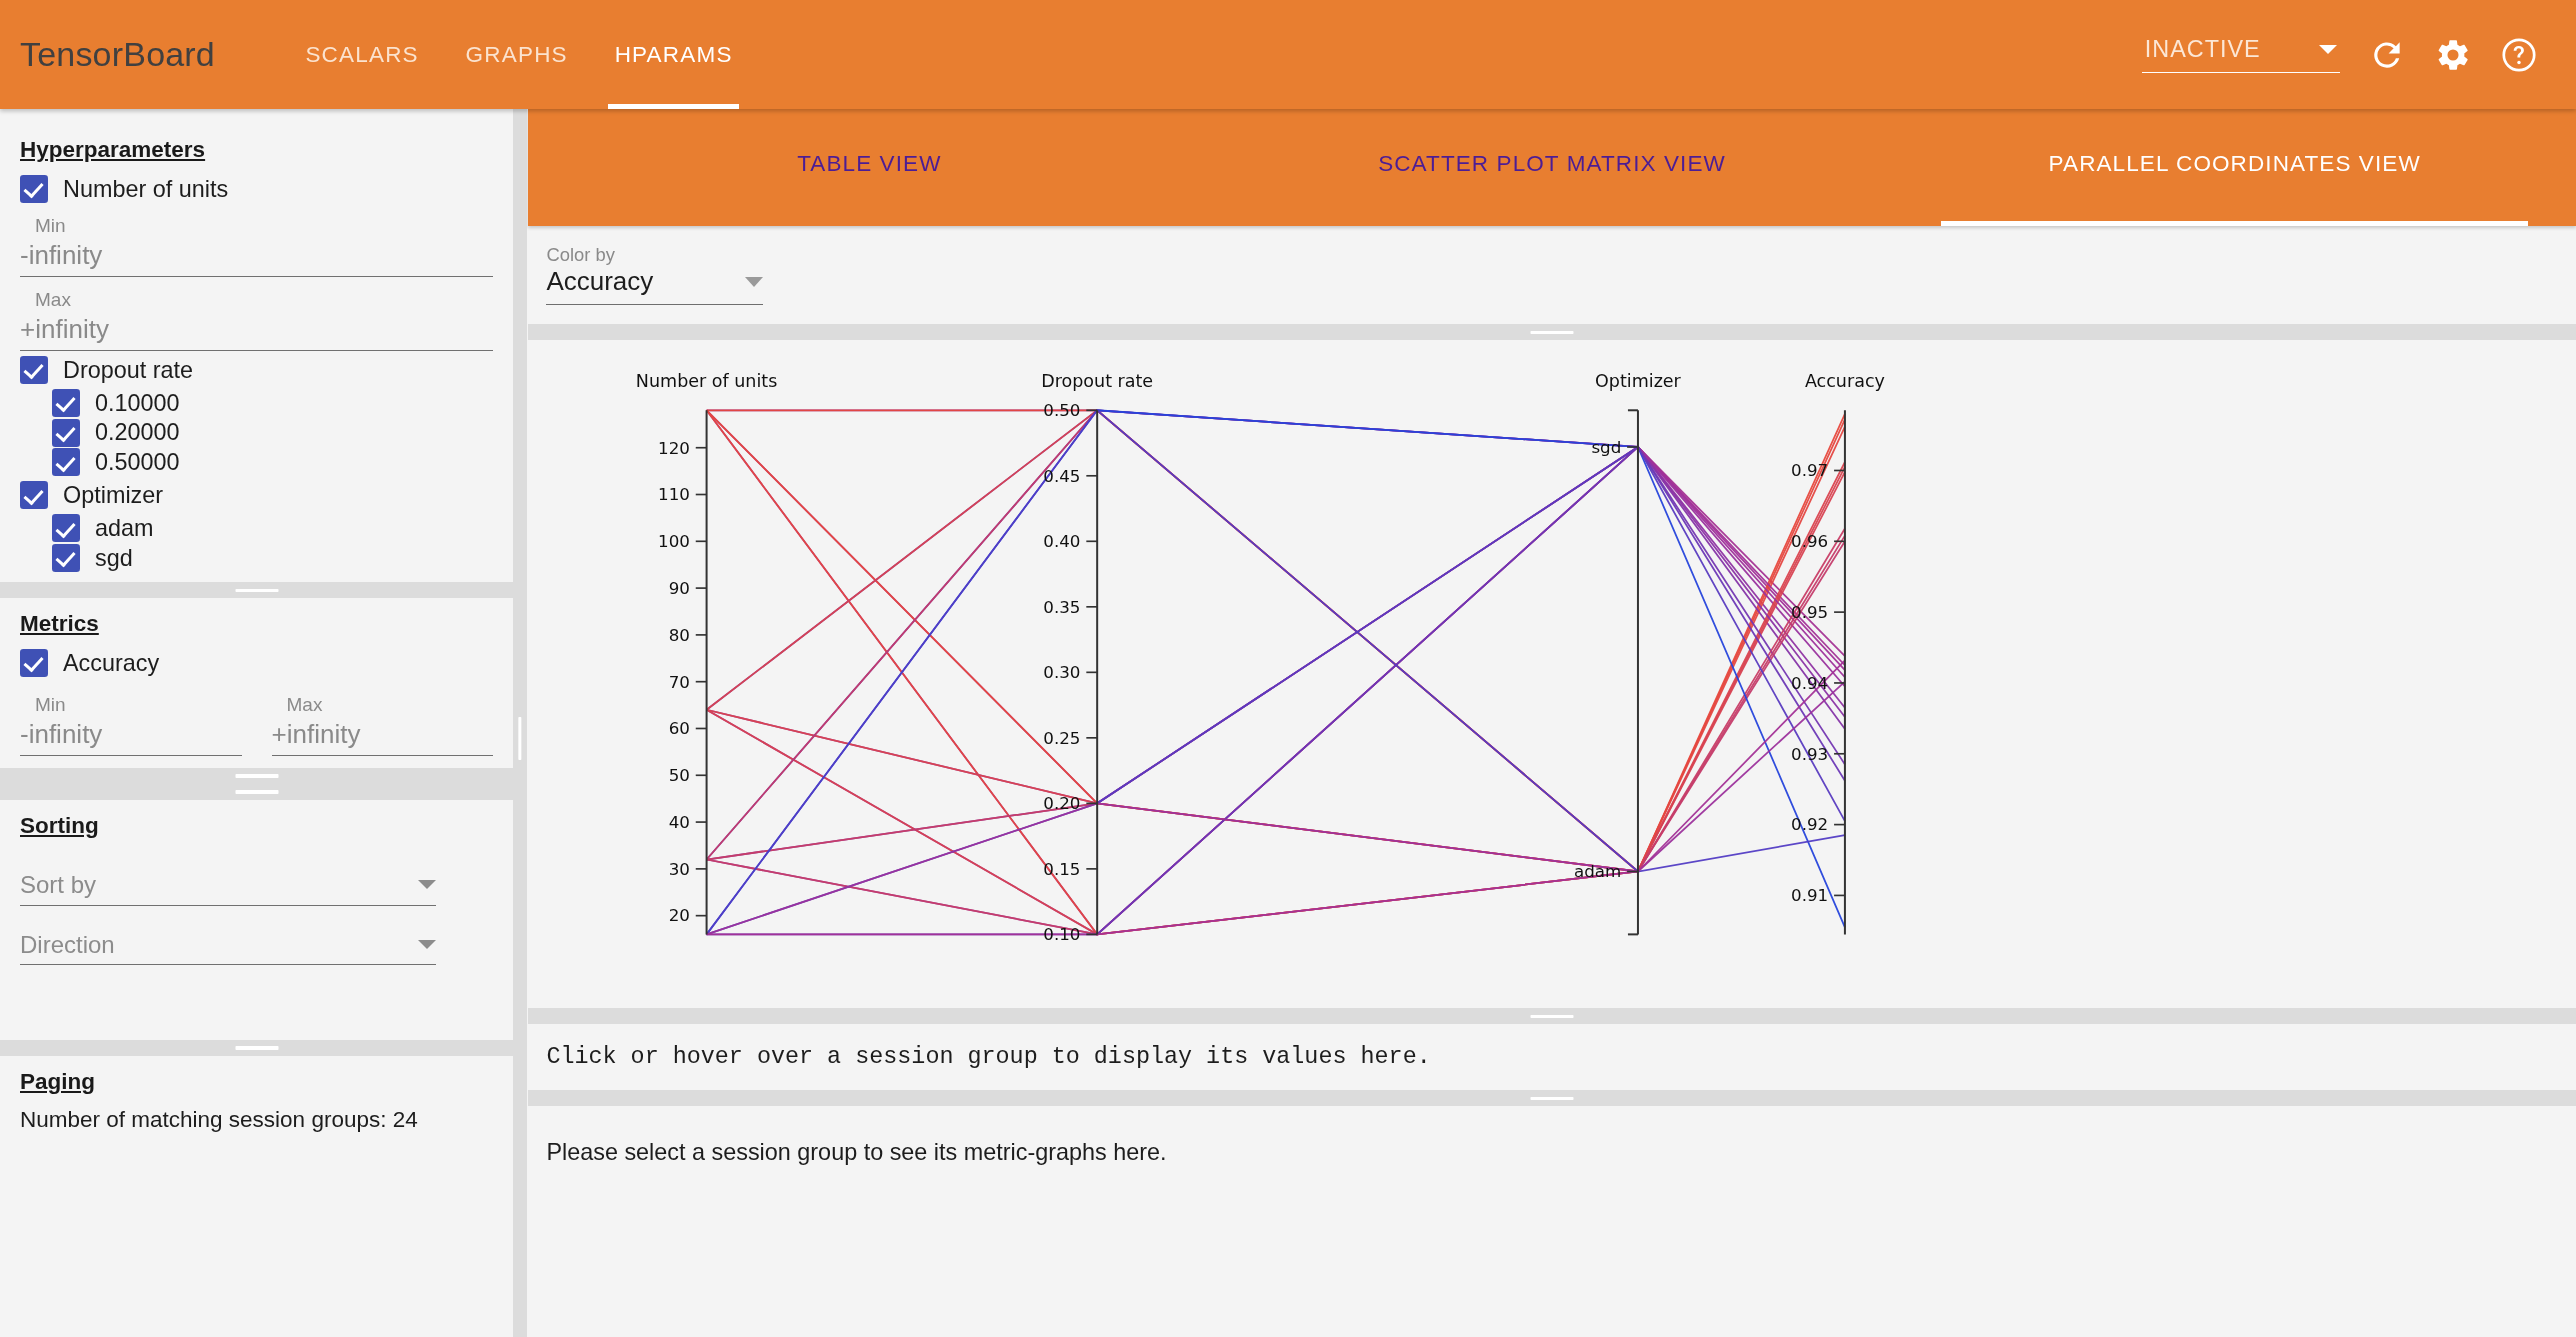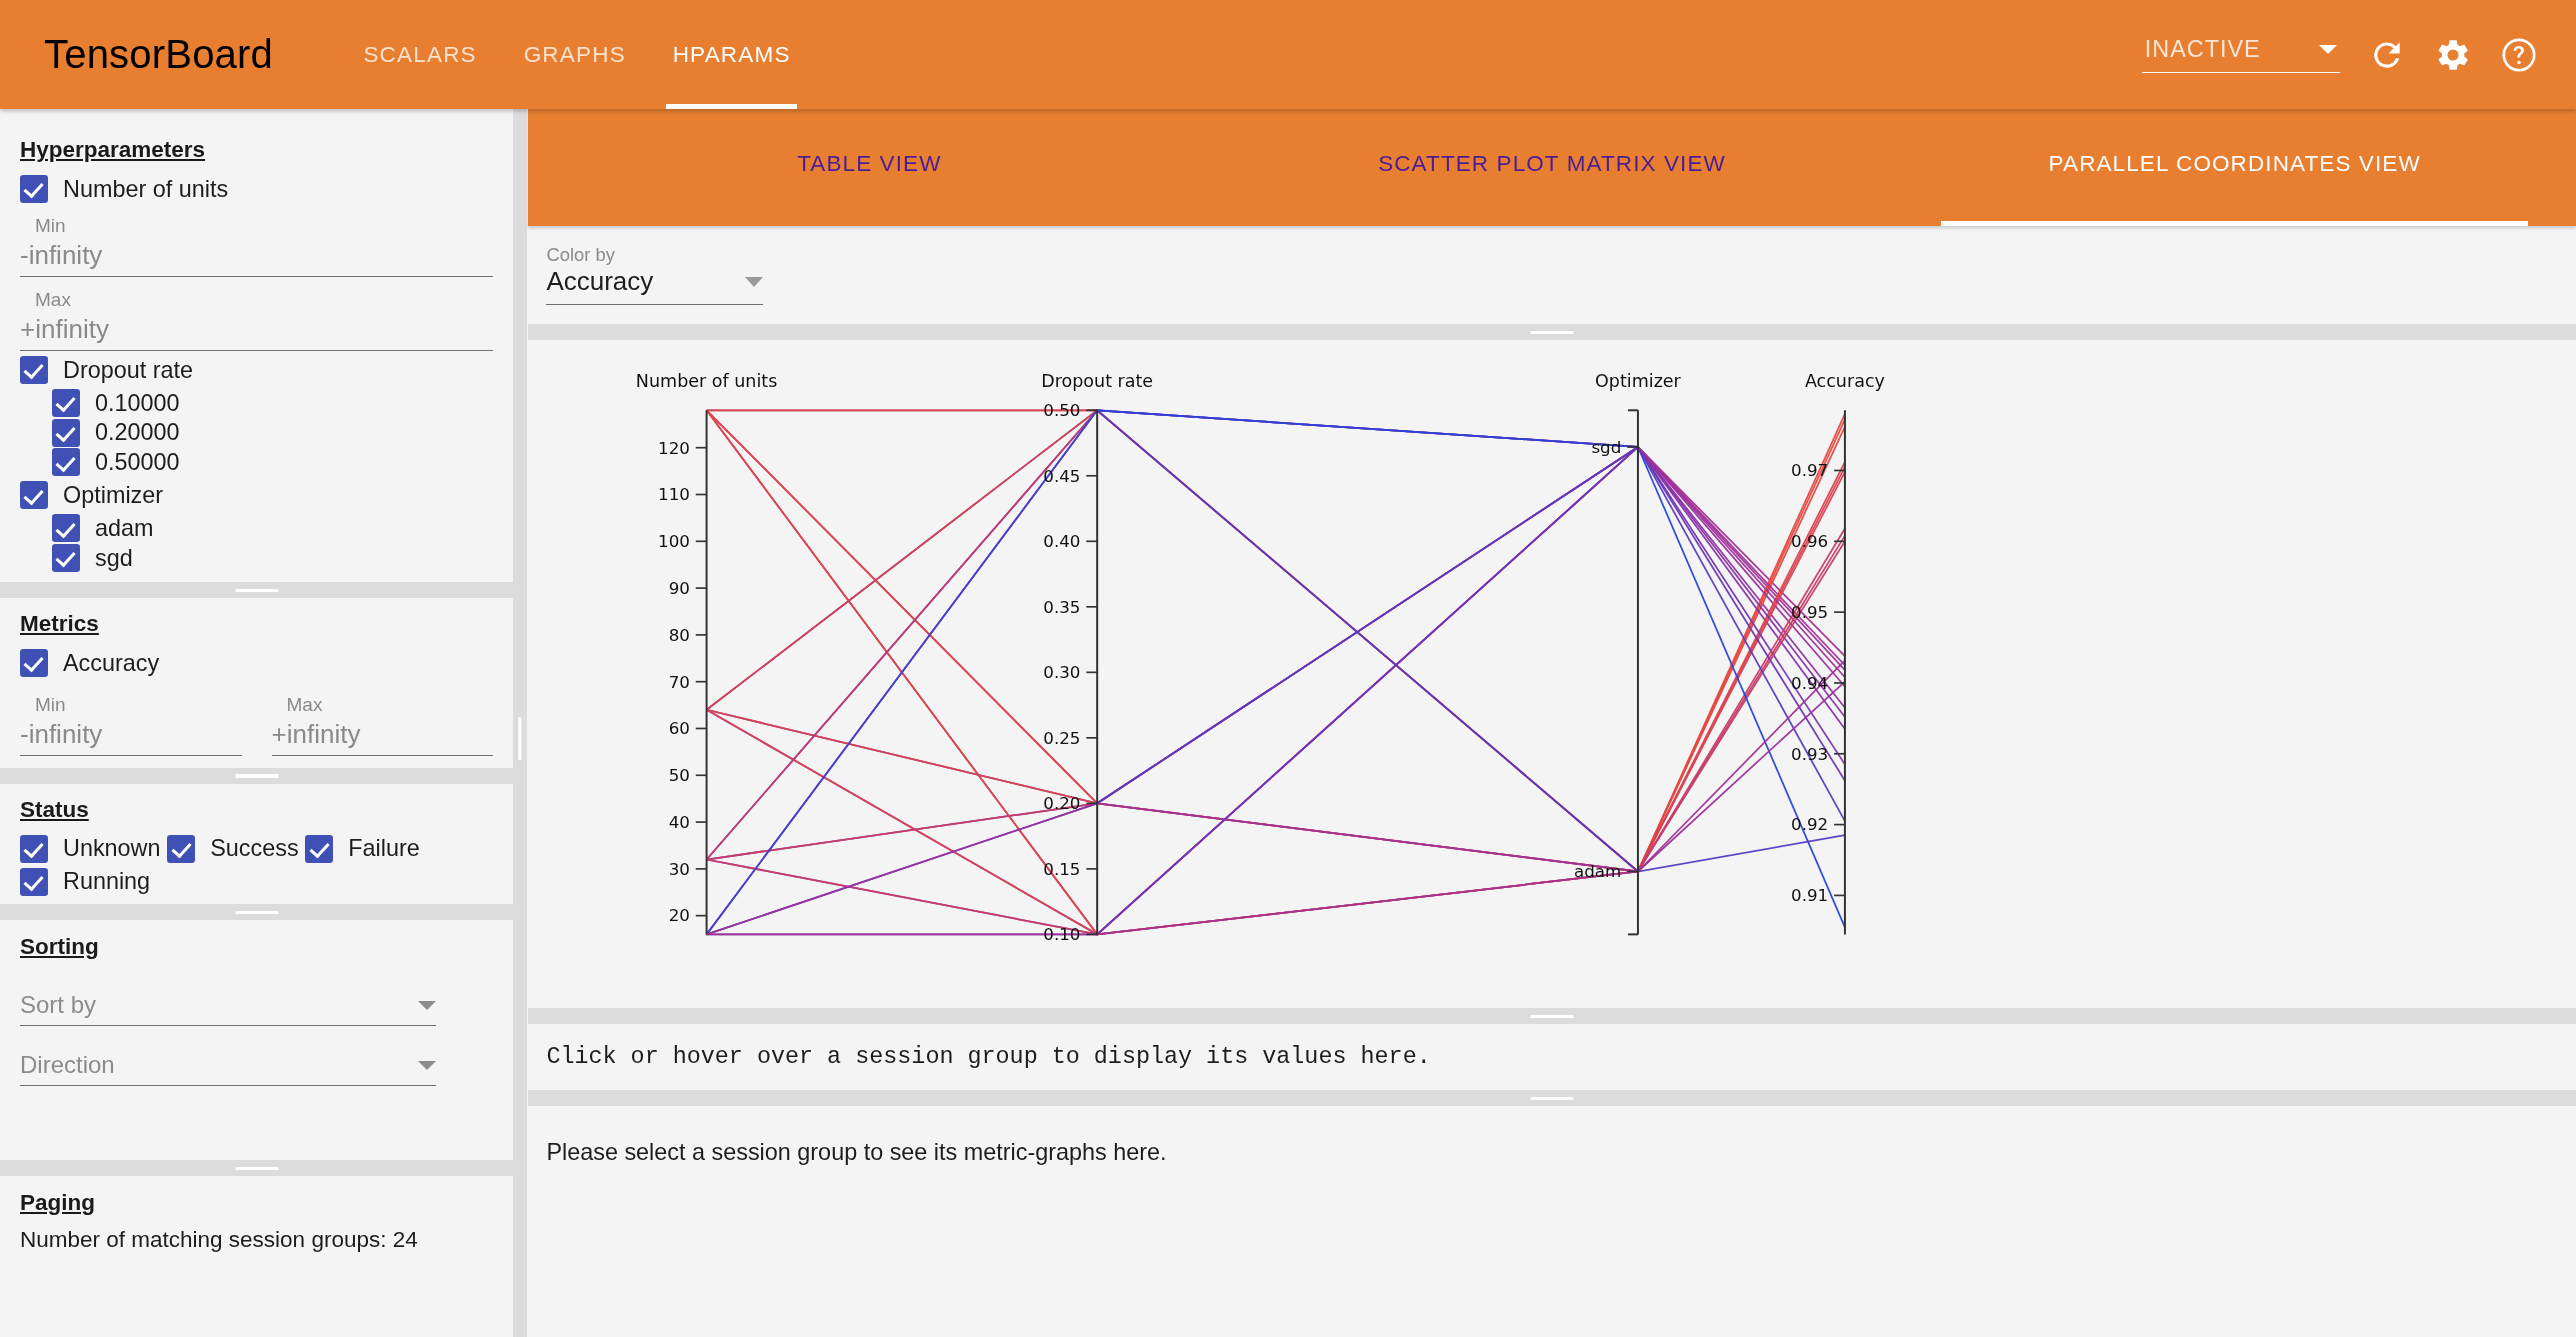--- a/index.html
+++ b/index.html
@@ -12,22 +12,22 @@
 
   
   #app-bar {
     position: absolute; left: 0; top: 0; width: 2576px; height: 109px;
     background: #e87e30;
     display: flex; align-items: center;
     box-shadow: 0 2.5px 4.2px rgba(0,0,0,.22);
     z-index: 5;
   }
   #brand {
-    color: #000000; font-size: 40px; letter-spacing: 0.2px;
-    margin-left: 44px; margin-right: 67px; white-space: nowrap;
+    color: #404040; font-size: 34px; letter-spacing: 0.2px;
+    margin-left: 20px; margin-right: 67px; white-space: nowrap;
   }
   .top-tab {
     color: #fbe3cf; font-size: 22.5px; letter-spacing: 1.2px;
     padding: 0 23.4px; height: 109px; line-height: 109px;
     position: relative; cursor: pointer; white-space: nowrap;
   }
   .top-tab.active { color: #ffffff; }
   .top-tab.active::after {
     content: ""; position: absolute; left: 16.7px; right: 16.7px; bottom: 0;
     height: 5px; background: #fff;
@@ -243,41 +243,20 @@
       </div>
       <div class="field">
         <span class="flabel">Max</span>
         <div class="finput">+infinity</div>
       </div>
     </div>
   </div>
 
   <div class="hsplit"></div>
 
-  <div class="panel" style="padding-bottom:3.3px;">
-    <div class="sec-title">Status</div>
-    <div style="display:flex; flex-wrap:wrap; align-items:center;">
-      <div class="cb-row" style="margin-right:6.7px;">
-        <span class="cbx"></span>
-        <span class="cb-label">Unknown</span>
-      </div>
-      <div class="cb-row" style="margin-right:6.7px;">
-        <span class="cbx"></span>
-        <span class="cb-label">Success</span>
-      </div>
-      <div class="cb-row">
-        <span class="cbx"></span>
-        <span class="cb-label">Failure</span>
-      </div>
-      <div class="cb-row" style="margin-top:0;">
-        <span class="cbx"></span>
-        <span class="cb-label">Running</span>
-      </div>
-    </div>
-  </div>
 
   <div class="hsplit"></div>
 
   <div class="panel" style="height:240px;">
     <div class="sec-title">Sorting</div>
     <div class="sel">
       <span class="seltext">Sort by</span>
       <span class="caret"></span>
     </div>
     <div class="sel">

